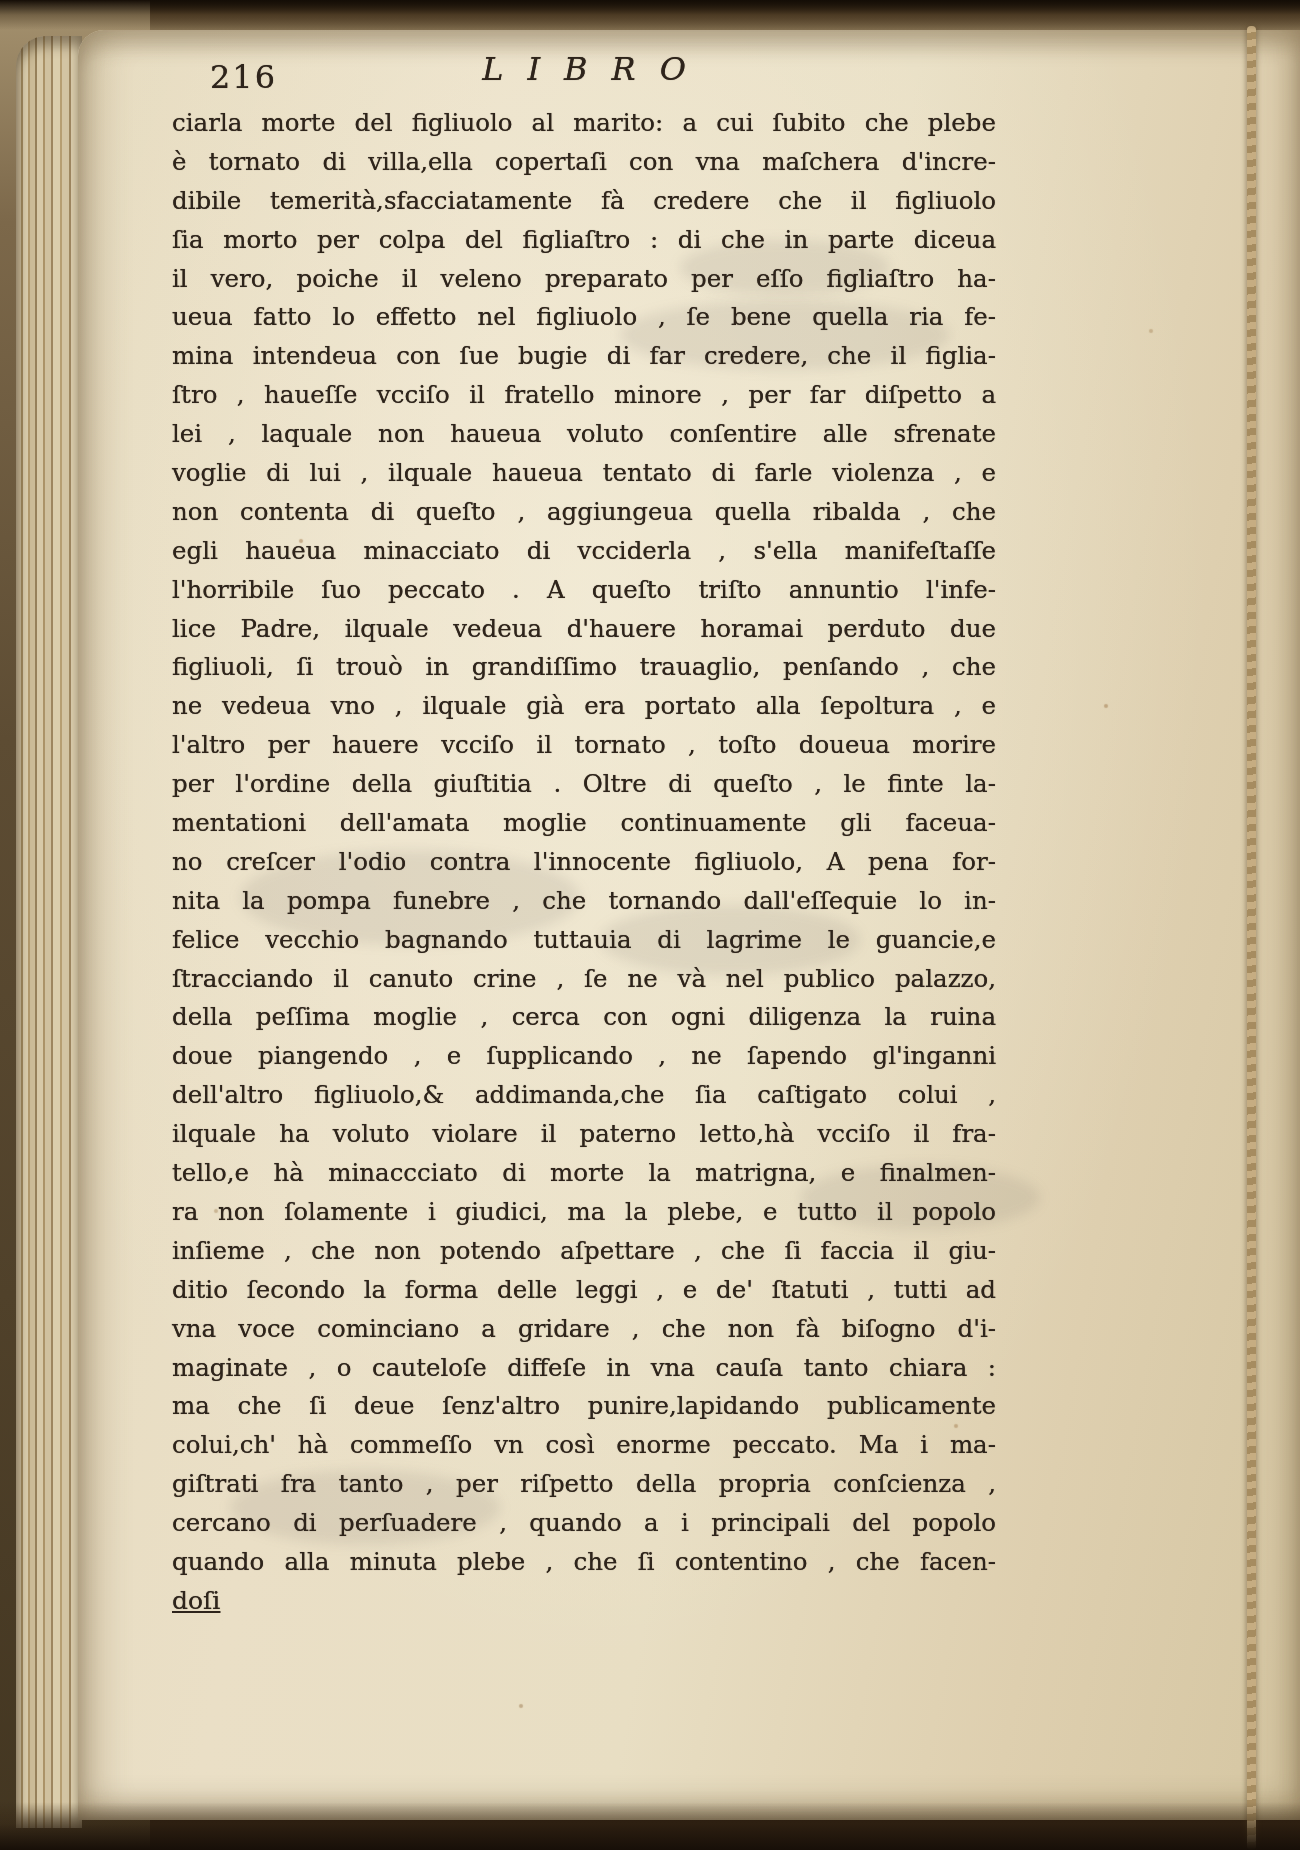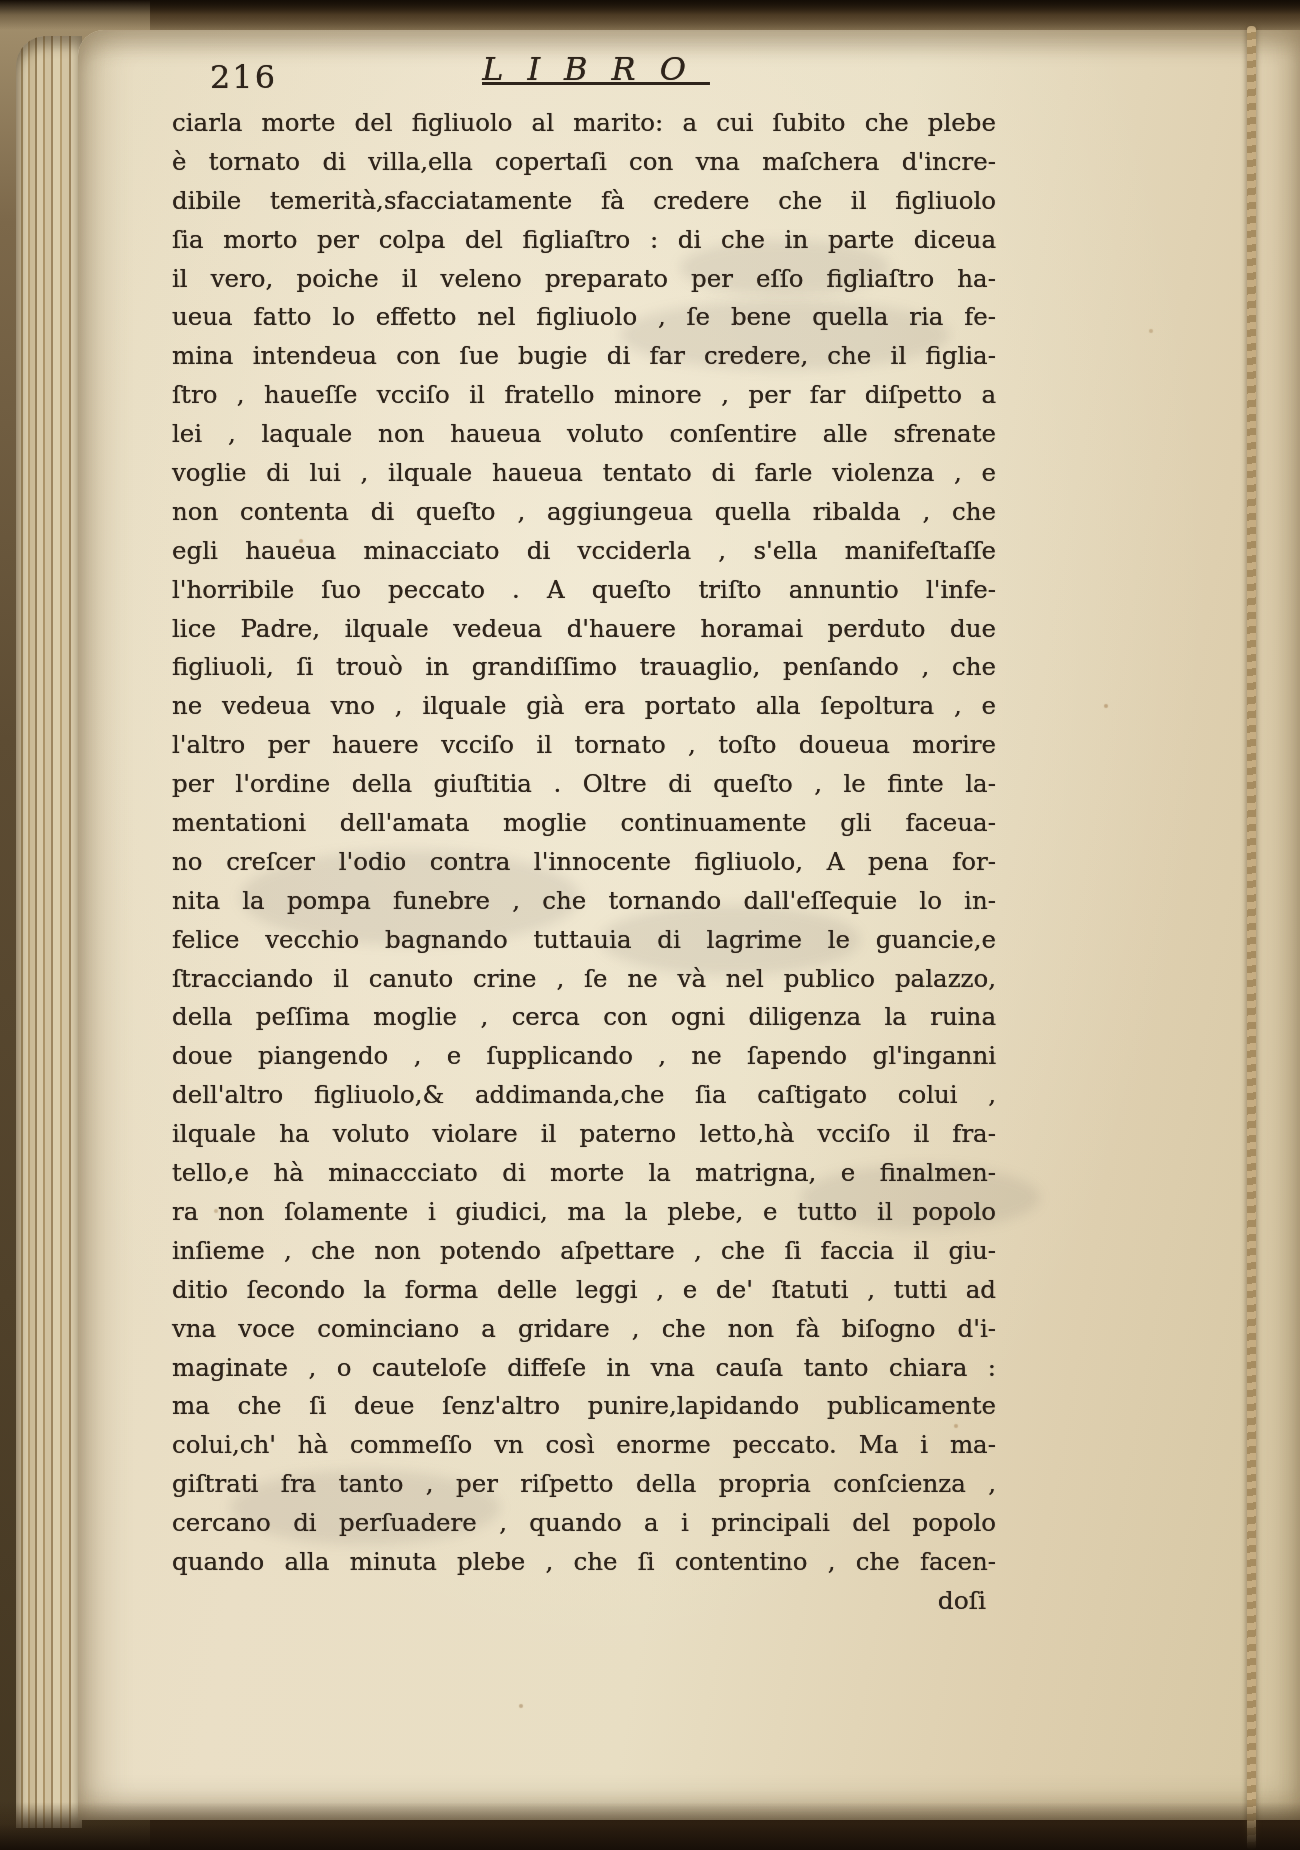--- a/index.html
+++ b/index.html
@@ -75,28 +75,28 @@
   }
   
   .text-area{
     position:absolute; left:172px; top:50px; width:824px; color:var(--ink);
     text-shadow:0 0 .7px rgba(46,36,27,.85);
   }
   .header-row{position:relative; height:46px;}
   .page-number{position:absolute; left:38px; top:8px; font-size:32px; letter-spacing:2px;}
   .running-header{
     position:absolute; left:0; right:0; top:0; text-align:center;
-    font-size:32px; font-style:italic; letter-spacing:24px; text-indent:24px;text-decoration:underline;
+    font-size:32px; font-style:italic; letter-spacing:24px; text-indent:24px;
   }
   .lines{margin-top:8px; font-size:24.5px; line-height:38.9px;}
   .line{
     text-align:justify; text-align-last:justify; -moz-text-align-last:justify;
     text-justify:inter-word; height:38.9px; overflow:visible; white-space:normal;
   }
-  .catchword{text-align:right; padding-right:10px; font-size:25px; line-height:38.9px;}
+  .catchword{padding-right:10px; font-size:25px; line-height:38.9px;text-decoration:underline;}
 </style>
 </head>
 <body>
 
 <div class="scan">
   <div class="vellum-top"></div>
   <div class="vellum-left"></div>
   <div class="page-stack"></div>
   <div class="page"></div>
 

